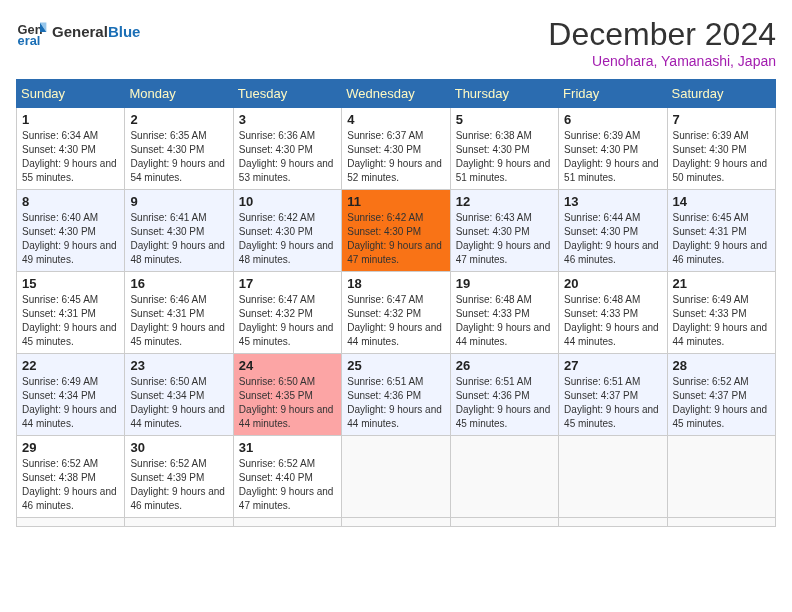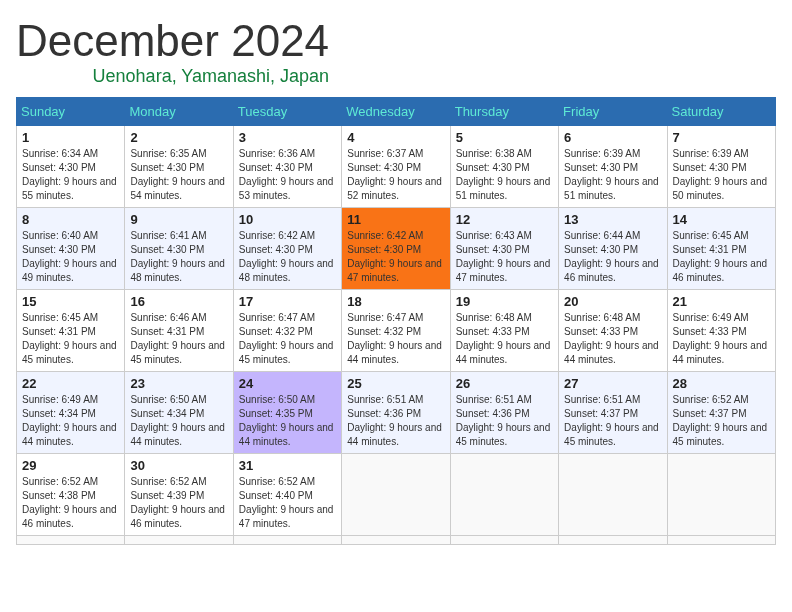--- a/index.html
+++ b/index.html
@@ -22,36 +22,36 @@
       gap: 4px;
     }
     .logo-icon {
       width: 32px;
       height: 32px;
     }
     .title-block {
       text-align: right;
     }
     .month-title {
-      font-size: 44px;
+      font-size: 32px;
       font-weight: normal;
       color: #333;
     }
     .subtitle {
-      font-size: 18px;
-      color: #15803d;
+      font-size: 14px;
+      color: #a21caf;
     }
     .calendar {
       width: 100%;
       border-collapse: collapse;
       font-size: 11px;
     }
     .calendar th {
       background: #2b6cb0;
-      color: #5eead4;
+      color: #fef9c3;
       padding: 6px 4px;
       text-align: left;
       font-size: 13px;
       font-weight: normal;
       border: 1px solid #2b6cb0;
     }
     .calendar td {
       border: 1px solid #ccc;
       vertical-align: top;
       padding: 4px 5px;
@@ -74,20 +74,33 @@
       font-size: 10px;
     }
     .empty-cell {
       background: #f9f9f9 !important;
     }
   </style>
 </head>
 <body>
 
 <div class="header">
+  <div class="logo">
+    <svg class="logo-icon" viewBox="0 0 40 40">
+      <text x="2" y="22" font-size="16" font-weight="bold" fill="#333">Gen</text>
+      <text x="2" y="36" font-size="16" font-weight="bold" fill="#1a6eb5">eral</text>
+      <polygon points="30,8 38,20 30,20" fill="#1a6eb5"></polygon>
+      <polygon points="30,8 38,8 38,20" fill="#4fa0e0" opacity="0.6"></polygon>
+    </svg>
+    <div>
+      <div style="font-size:15px;font-weight:bold;color:#333;line-height:1.2">
+        <span style="color:#333">General</span><span style="color:#1a6eb5">Blue</span>
+      </div>
+    </div>
+  </div>
   <div class="title-block">
     <div class="month-title">December 2024</div>
     <div class="subtitle">Uenohara, Yamanashi, Japan</div>
   </div>
 </div>
 
 <table class="calendar">
   <thead>
     <tr>
     <th>Sunday</th>
@@ -284,21 +297,21 @@
     </div>
   </td>
         <td style="background: rgb(240, 244, 255); margin-top: 31px;">
     <div class="day-number">23</div>
     <div class="day-info">
       Sunrise: 6:50 AM<br>
       Sunset: 4:34 PM<br>
       Daylight: 9 hours and 44 minutes.
     </div>
   </td>
-        <td style="background: #c4b5fd; margin-left: 12px;">
+        <td style="background: #fca5a5; margin-left: 12px;">
     <div class="day-number">24</div>
     <div class="day-info">
       Sunrise: 6:50 AM<br>
       Sunset: 4:35 PM<br>
       Daylight: 9 hours and 44 minutes.
     </div>
   </td>
         <td style="background: rgb(240, 244, 255);">
     <div class="day-number">25</div>
     <div class="day-info">

